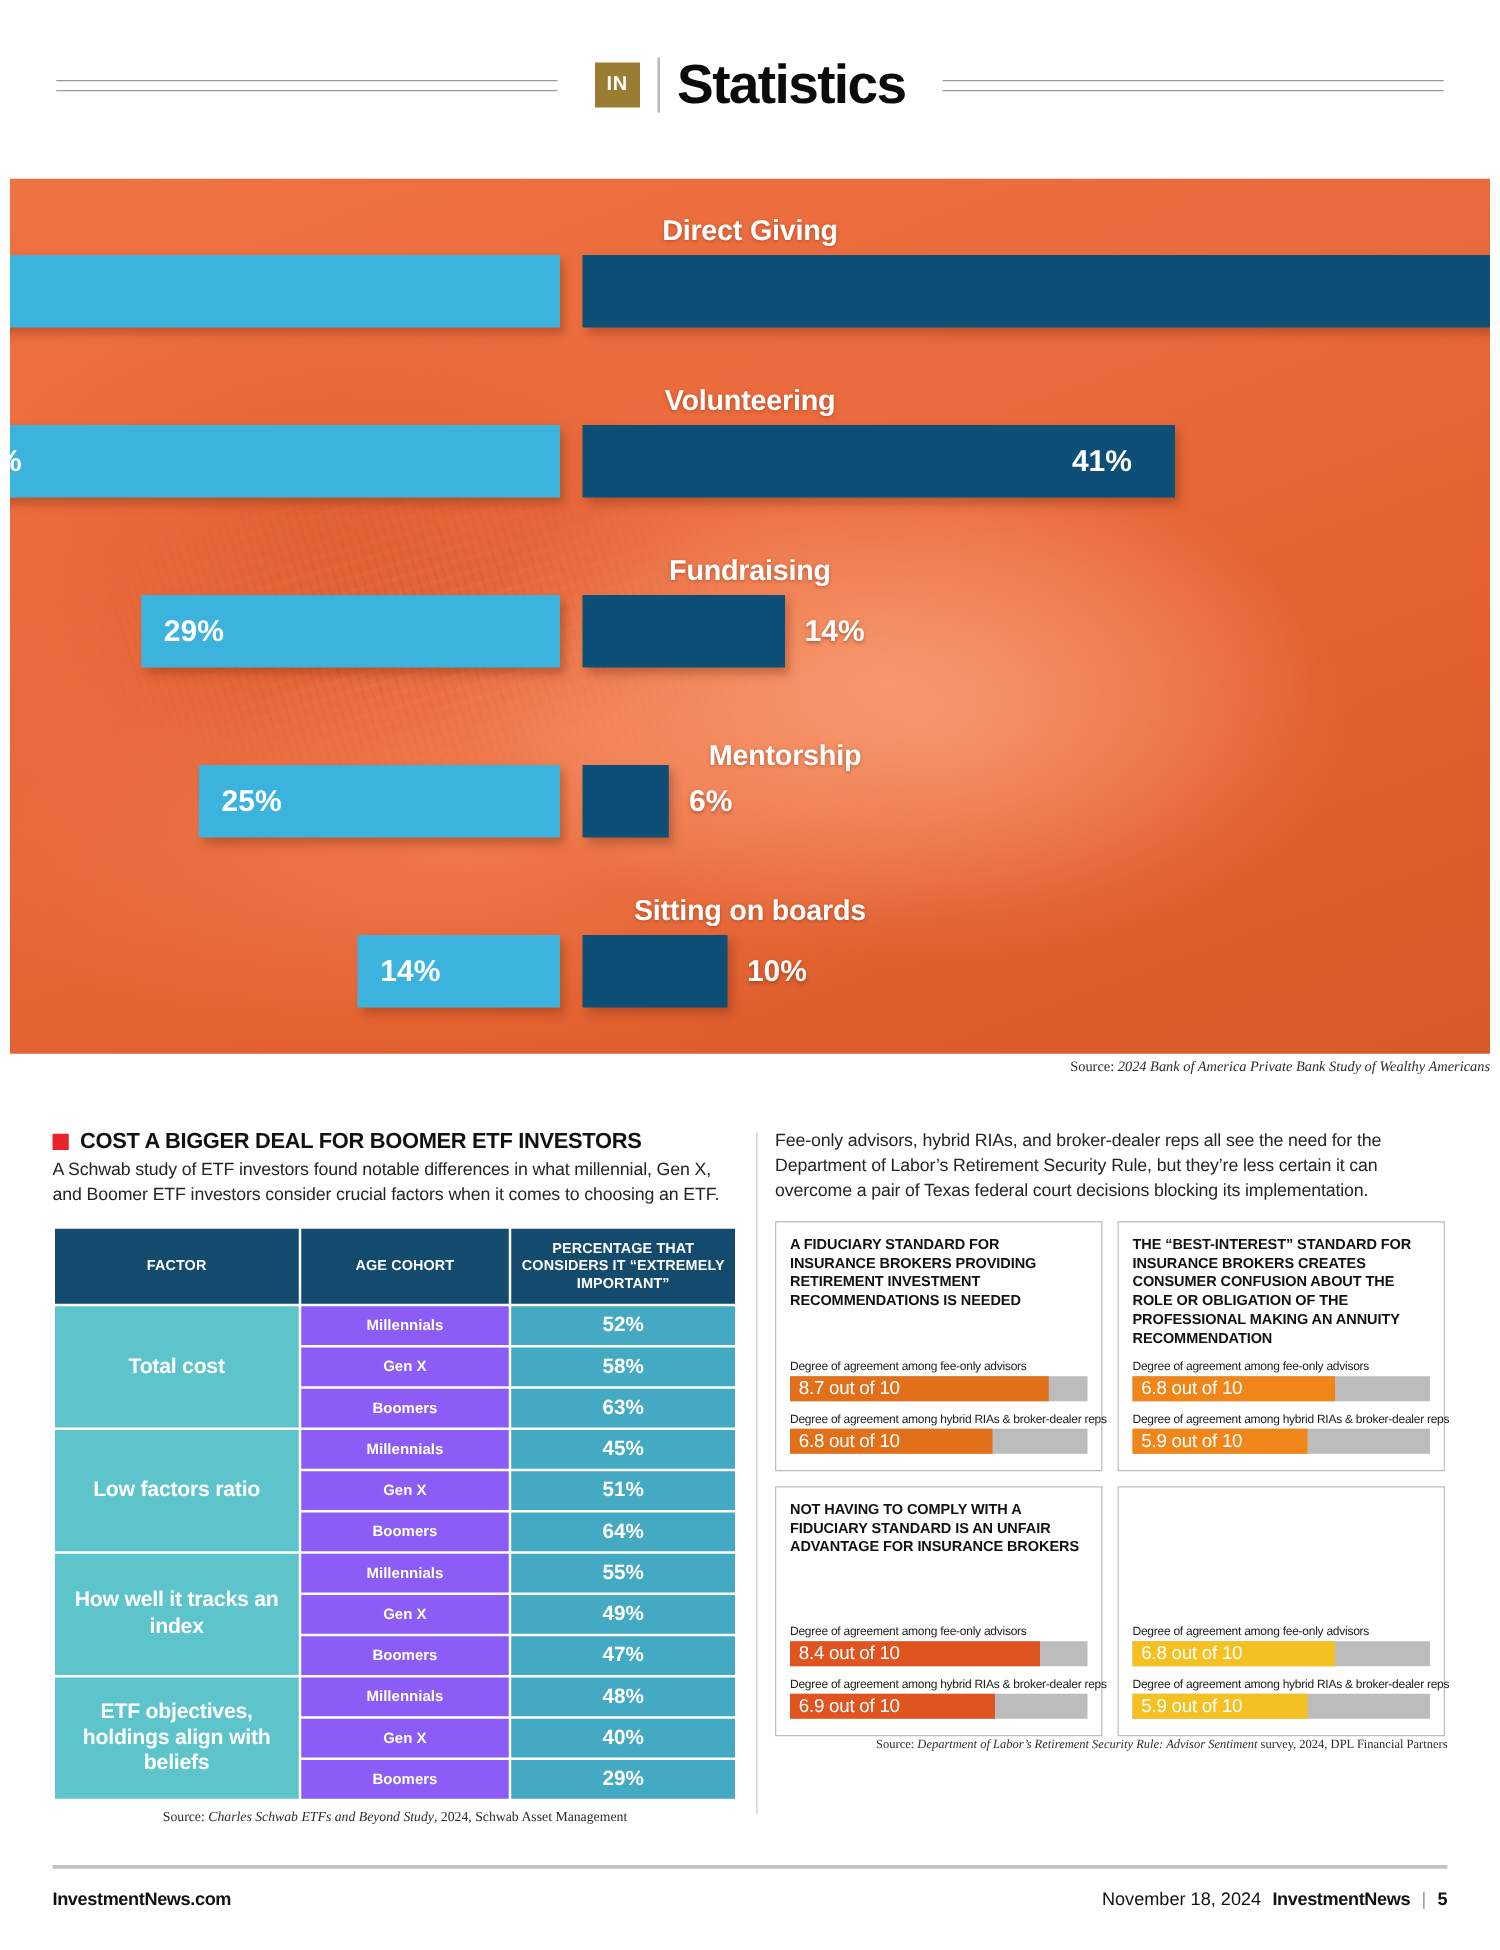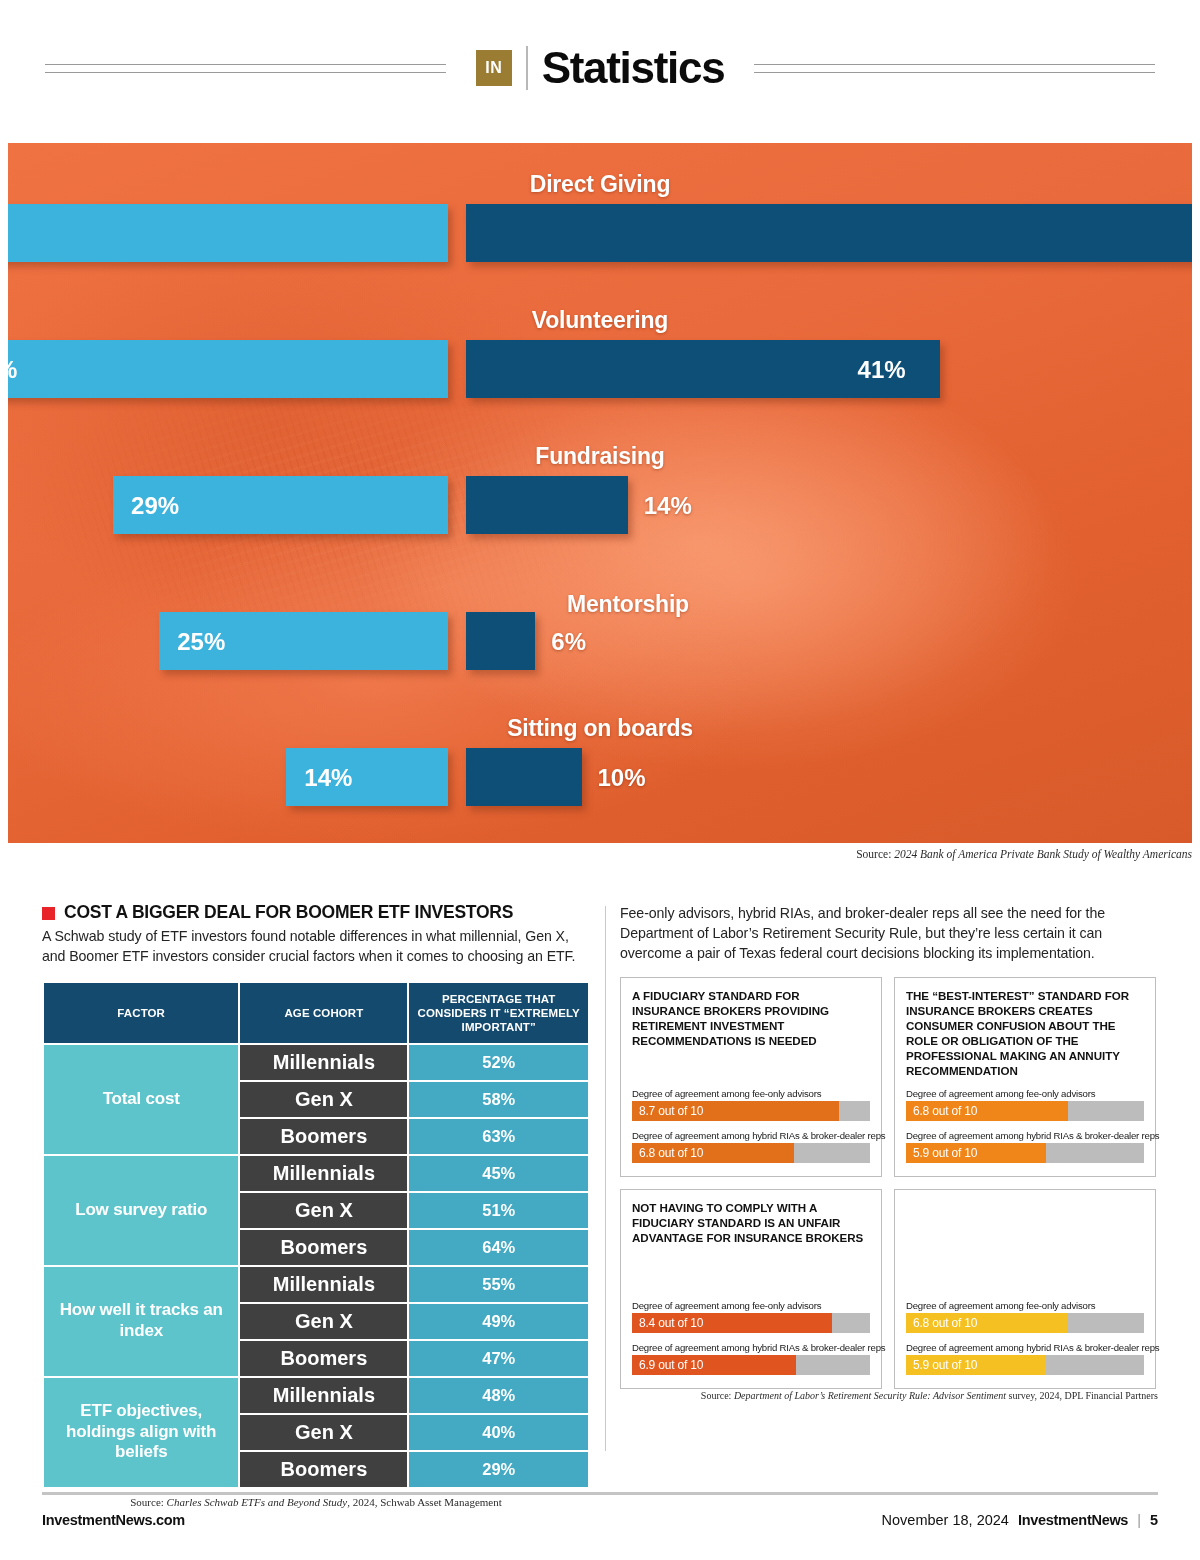--- a/index.html
+++ b/index.html
@@ -109,21 +109,21 @@
     background: #134a6e; color: #ffffff; font-size: 11.5px; font-weight: bold;
     letter-spacing: .1px; padding: 9px 4px; line-height: 1.22; text-align: center;
   }
   table.etf th.c1 { width: 196px; }
   table.etf th.c2 { width: 168px; }
   table.etf th.c3 { width: 180px; }
   table.etf td {
     color: #ffffff; font-weight: bold; text-align: center; padding: 6px 4px;
   }
   td.factor { background: #5ec4cb; font-size: 17px; line-height: 1.22; letter-spacing: -.2px; }
-  td.cohort { background: #404040; font-size: 20px; }
+  td.cohort { background: #8b5cf6; font-size: 12px; }
   td.pct    { background: #44a9c2; font-size: 16.5px; }
   .tbl-source {
     margin-top: 7px; text-align: center; font-size: 11px; color: #2b2b2b;
     font-family: "Liberation Serif", serif;
   }
   .tbl-source i { font-style: italic; }
 
   
   .cards { display: grid; grid-template-columns: 262px 262px; gap: 12px; margin-top: 2px; }
   .card {
@@ -138,21 +138,21 @@
   .meter-label {
     font-size: 9.6px; color: #1a1a1a; margin-bottom: 2px; letter-spacing: -.2px;
     white-space: nowrap;
   }
   .meter {
     position: relative; height: 20px; background: #bcbcbc; margin-bottom: 9px;
   }
   .meter-fill { position: absolute; left: 0; top: 0; height: 100%; }
   .meter-text {
     position: absolute; left: 7px; top: 50%; transform: translateY(-50%);
-    color: #ffffff; font-size: 12px; letter-spacing: -.2px; white-space: nowrap; text-align: center;
+    color: #ffffff; font-size: 15px; letter-spacing: -.2px; white-space: nowrap; text-align: center;
   }
   .meter:last-child { margin-bottom: 0; }
   .cards-source {
     margin-top: 1px; text-align: right; font-size: 10px; color: #2b2b2b;
     font-family: "Liberation Serif", serif;
   }
   .cards-source i { font-style: italic; }
 
   
   .footer-rule {
@@ -260,21 +260,21 @@
             </tr>
             <tr>
               <td class="cohort">Gen X</td>
               <td class="pct">58%</td>
             </tr>
             <tr>
               <td class="cohort">Boomers</td>
               <td class="pct">63%</td>
             </tr>
             <tr>
-              <td class="factor" rowspan="3">Low survey ratio</td>
+              <td class="factor" rowspan="3">Low factors ratio</td>
               <td class="cohort">Millennials</td>
               <td class="pct">45%</td>
             </tr>
             <tr>
               <td class="cohort">Gen X</td>
               <td class="pct">51%</td>
             </tr>
             <tr>
               <td class="cohort">Boomers</td>
               <td class="pct">64%</td>

